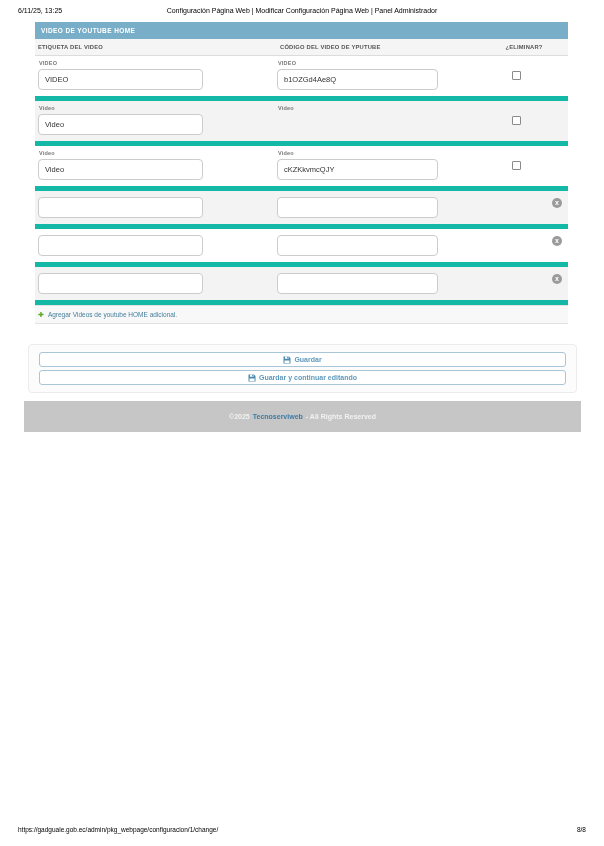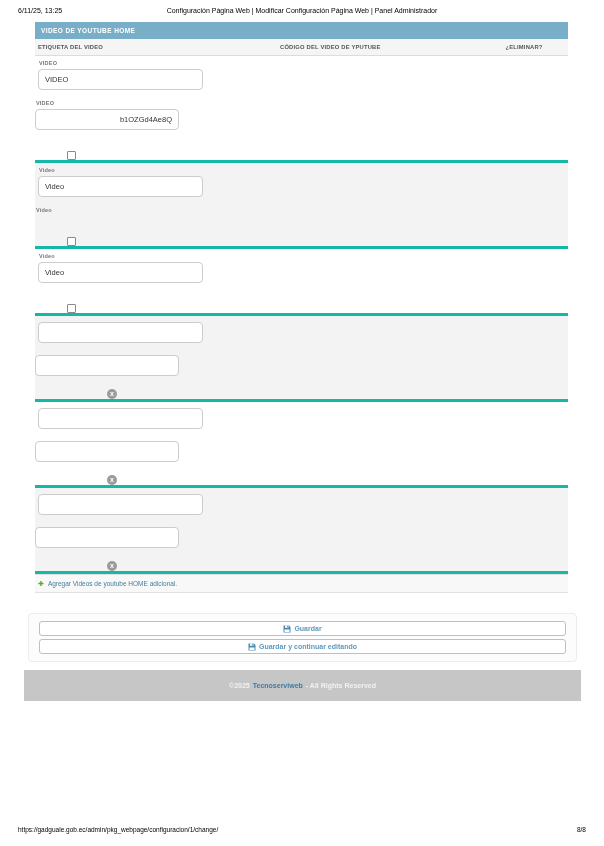--- a/index.html
+++ b/index.html
@@ -25,34 +25,34 @@
     background:#79aec8; color:#fff; font-size:6.5px; font-weight:bold;
     letter-spacing:.4px; padding:5px 6px 5px 6px; text-transform:uppercase;
   }
   .thead {
     display:flex; background:#f5f5f5; border-bottom:1px solid #dcdcdc;
     font-size:5.8px; font-weight:bold; color:#555; letter-spacing:.2px;
   }
   .th { padding:5px 3px; }
   .th1 { width:242px; } .th2 { width:203px; } .th3 { width:88px; text-align:center; }
 
-  .row { display:flex; border-bottom:3px solid #14b8a6; background:#fff;flex-direction:column; }
+  .row { display:flex; border-bottom:5px solid #14b8a6; background:#fff; }
   .row.alt { background:#f3f3f3; }
   .c1 { width:242px; padding:3px 0 6px 3px; }
   .c2 { width:203px; padding:3px 0 6px 0; }
   .c3 { width:88px; display:flex; justify-content:center; }
   .field-label { font-size:5.5px; font-weight:bold; color:#777; margin:1px 0 3px 1px; letter-spacing:.2px; }
   .empty-row .c1, .empty-row .c2 { padding:6px 0 6px 3px; }
   .empty-row .c2 { padding-left:0; }
   input.txt {
     display:block; width:165px; height:21px; border:1px solid #ccc; border-radius:4px;
     font-size:7.5px; padding:0 6px; color:#333; background:#fff;
     font-family:"Liberation Sans","DejaVu Sans",sans-serif; outline:none;
   }
-  input.txt.code { width:144px;text-align:right; }
+  input.txt.code { width:161px; }
   .checkbox {
     width:9px; height:9px; border:1px solid #8a8a8a; background:#fff;
     margin-top:15px; margin-right:16px; border-radius:1px;
   }
   .c3.del { justify-content:flex-end; align-items:flex-start; padding:7px 6px 0 0; }
   .circle-x {
     width:10px; height:10px; border-radius:50%; background:#9b9b9b; color:#fff;
     font-size:7px; line-height:10px; text-align:center; font-weight:bold; display:block;
   }
 
@@ -126,20 +126,24 @@
       </div>
       <div class="c3">
         <span class="checkbox"></span>
       </div>
     </div>
 
     <div class="row">
       <div class="c1">
         <div class="field-label">Video</div>
         <input class="txt" type="text" value="Video" style="">
+      </div>
+      <div class="c2">
+        <div class="field-label">Video</div>
+        <input class="txt code" type="text" value="cKZKkvmcQJY" style="">
       </div>
       <div class="c3">
         <span class="checkbox"></span>
       </div>
     </div>
 
     <div class="row alt empty-row">
       <div class="c1">
         <input class="txt" type="text" value="" style="">
       </div>

